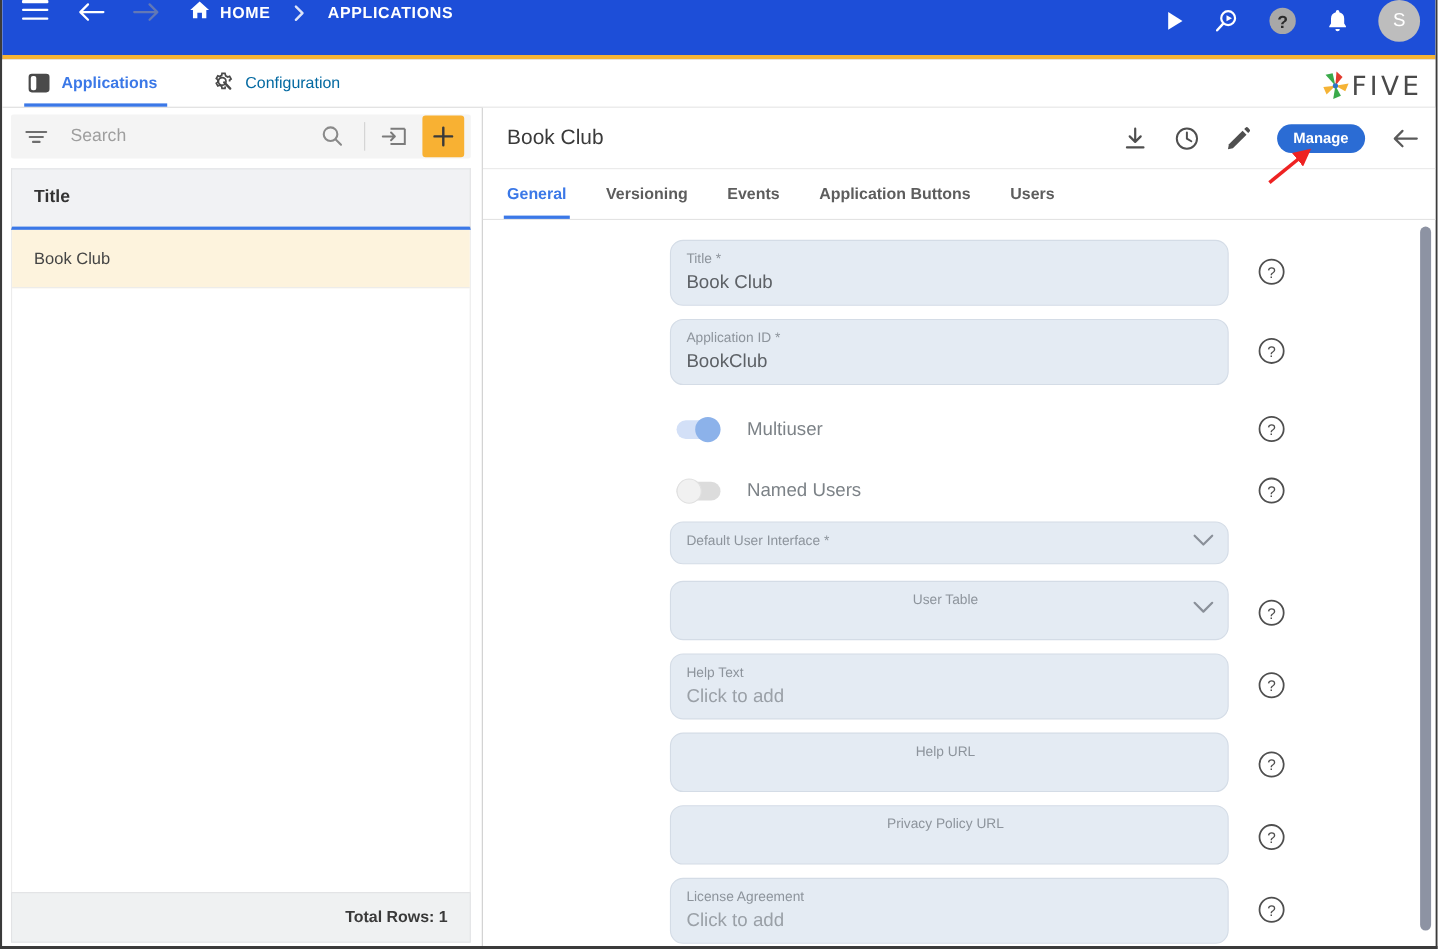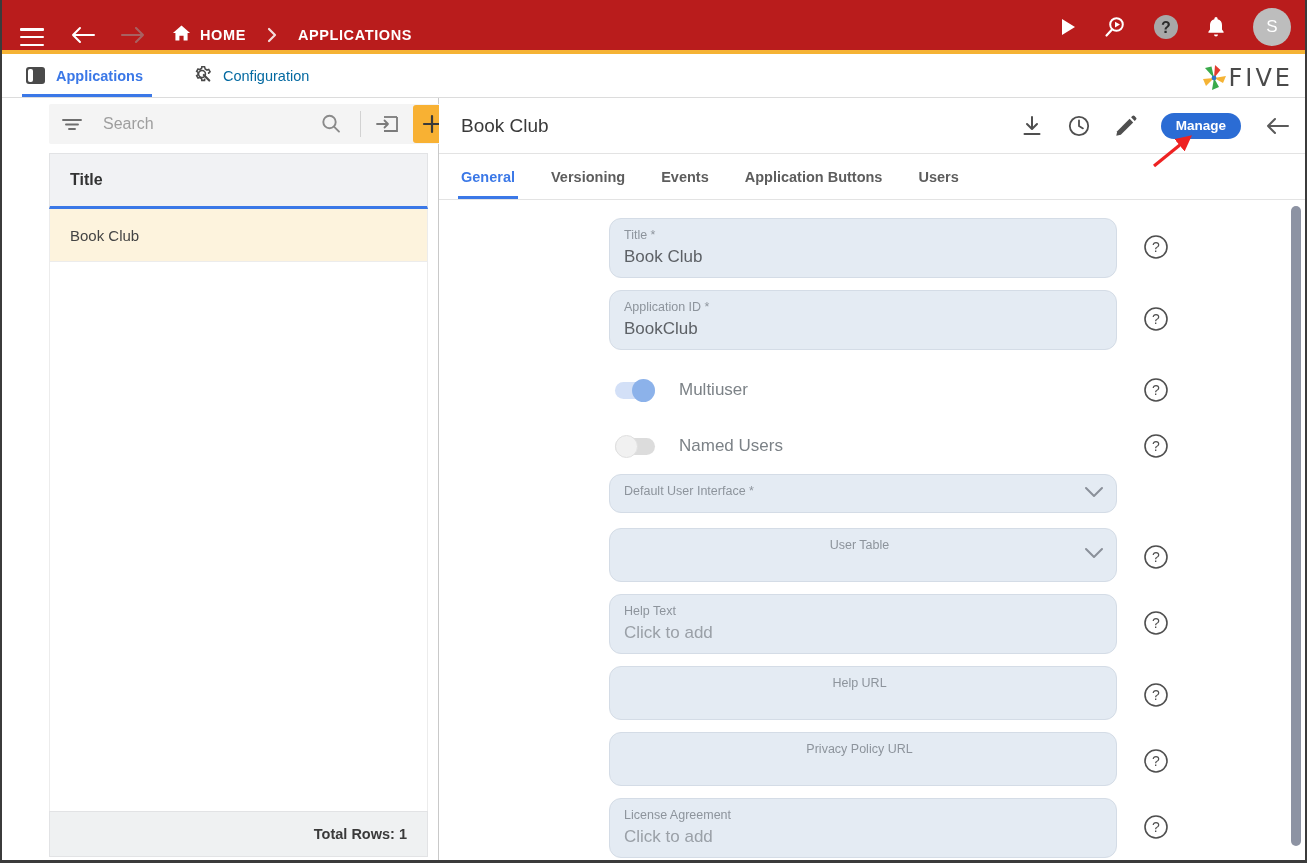--- a/index.html
+++ b/index.html
@@ -17,23 +17,23 @@
     background: #fff;
     border-left: 2px solid #3b3b3b;
     border-right: 2px solid #3b3b3b;
     border-bottom: 3px solid #3b3b3b;
     overflow: hidden;
   }
 
   
   .topbar {
     height: 54px;
-    background: #b91c1c;
+    background: #1d4ed8;
     display: flex;
-    align-items: flex-end;
+    align-items: flex-start;
     padding: 0 14px 4px 18px;
     border-bottom: 4px solid #F5B335;
     position: relative;
   }
   .tb-icon {
     display: flex; align-items: center; justify-content: center;
     color: #ffffff;
     cursor: pointer;
   }
   .hamburger { width: 24px; height: 18px; display:flex; flex-direction:column; justify-content:space-between; margin-right: 26px; }
@@ -99,21 +99,20 @@
 
   
   .body-wrap { display:flex; height: 762px; }
 
   
   .leftpane {
     width: 437px; flex: 0 0 437px;
     border-right: 1px solid #c9c9c9;
     display:flex; flex-direction: column;
     background:#fff;
-    padding-left:39px;
   }
   .searchrow {
     height: 52px; display:flex; align-items:center;
     padding: 7px 10px 7px 8px;
   }
   .searchbox {
     flex:1; height: 40px; background:#f4f4f4;
     display:flex; align-items:center; padding: 0 6px 0 12px;
     border-radius: 2px;
   }

